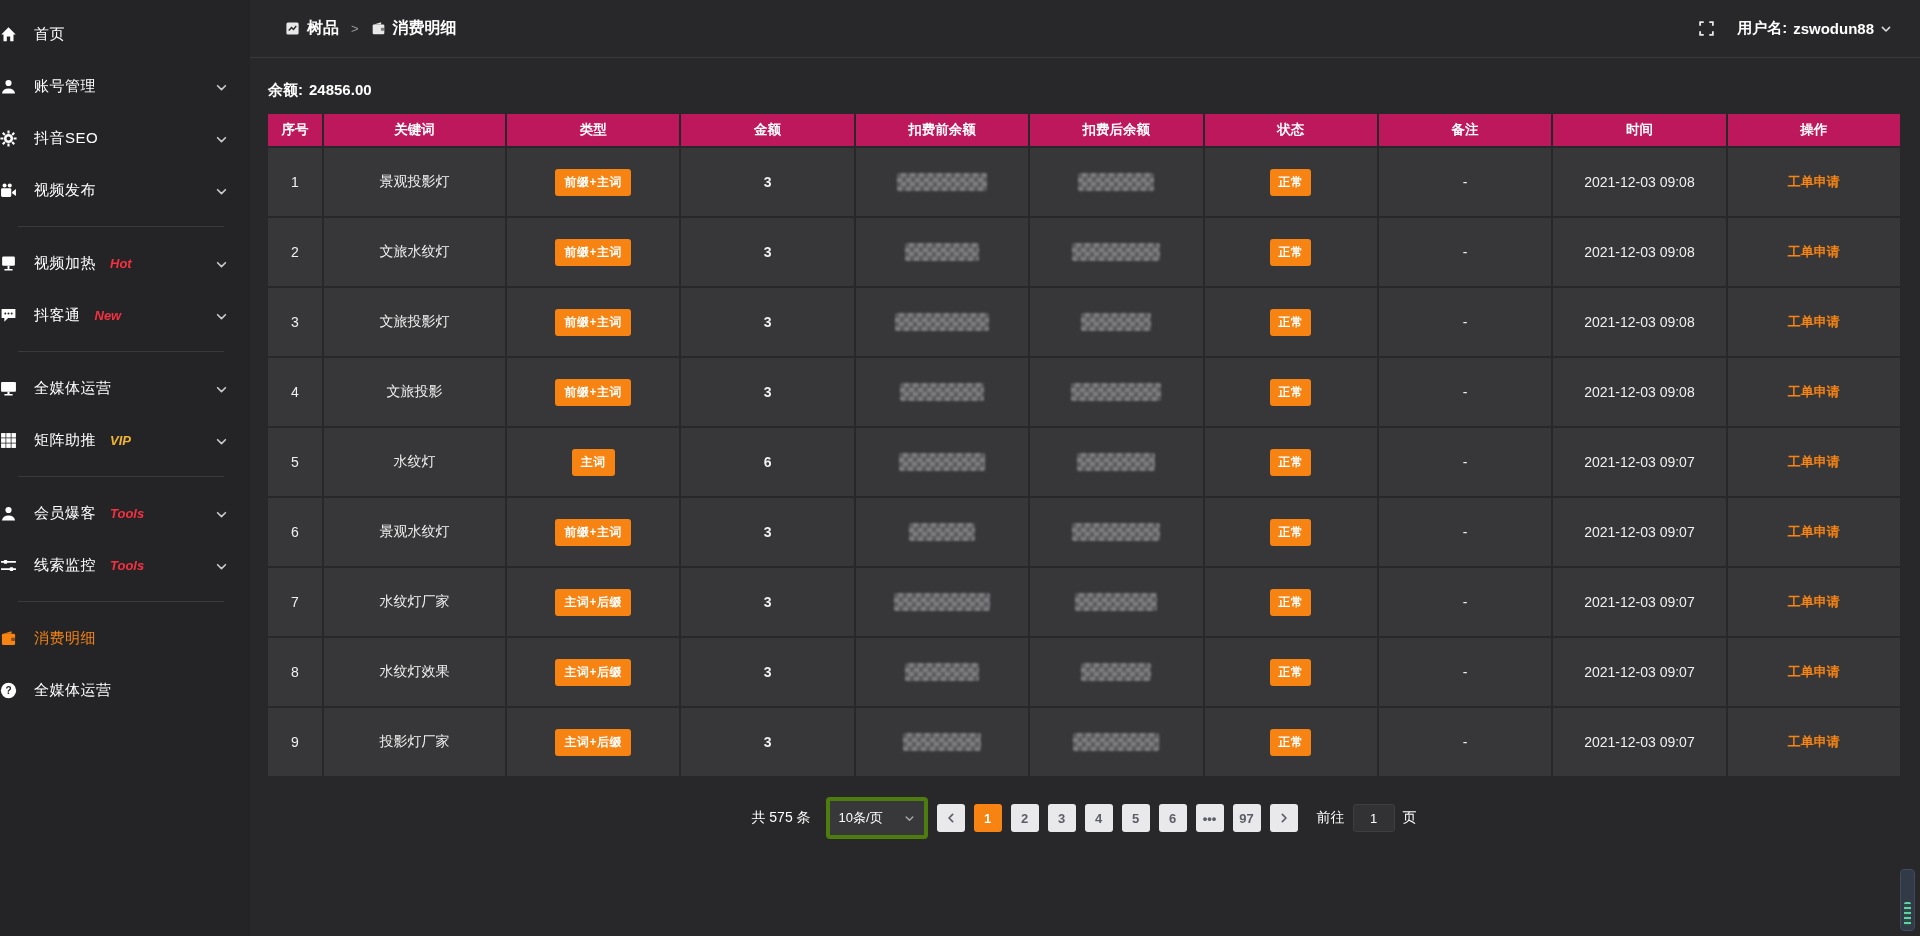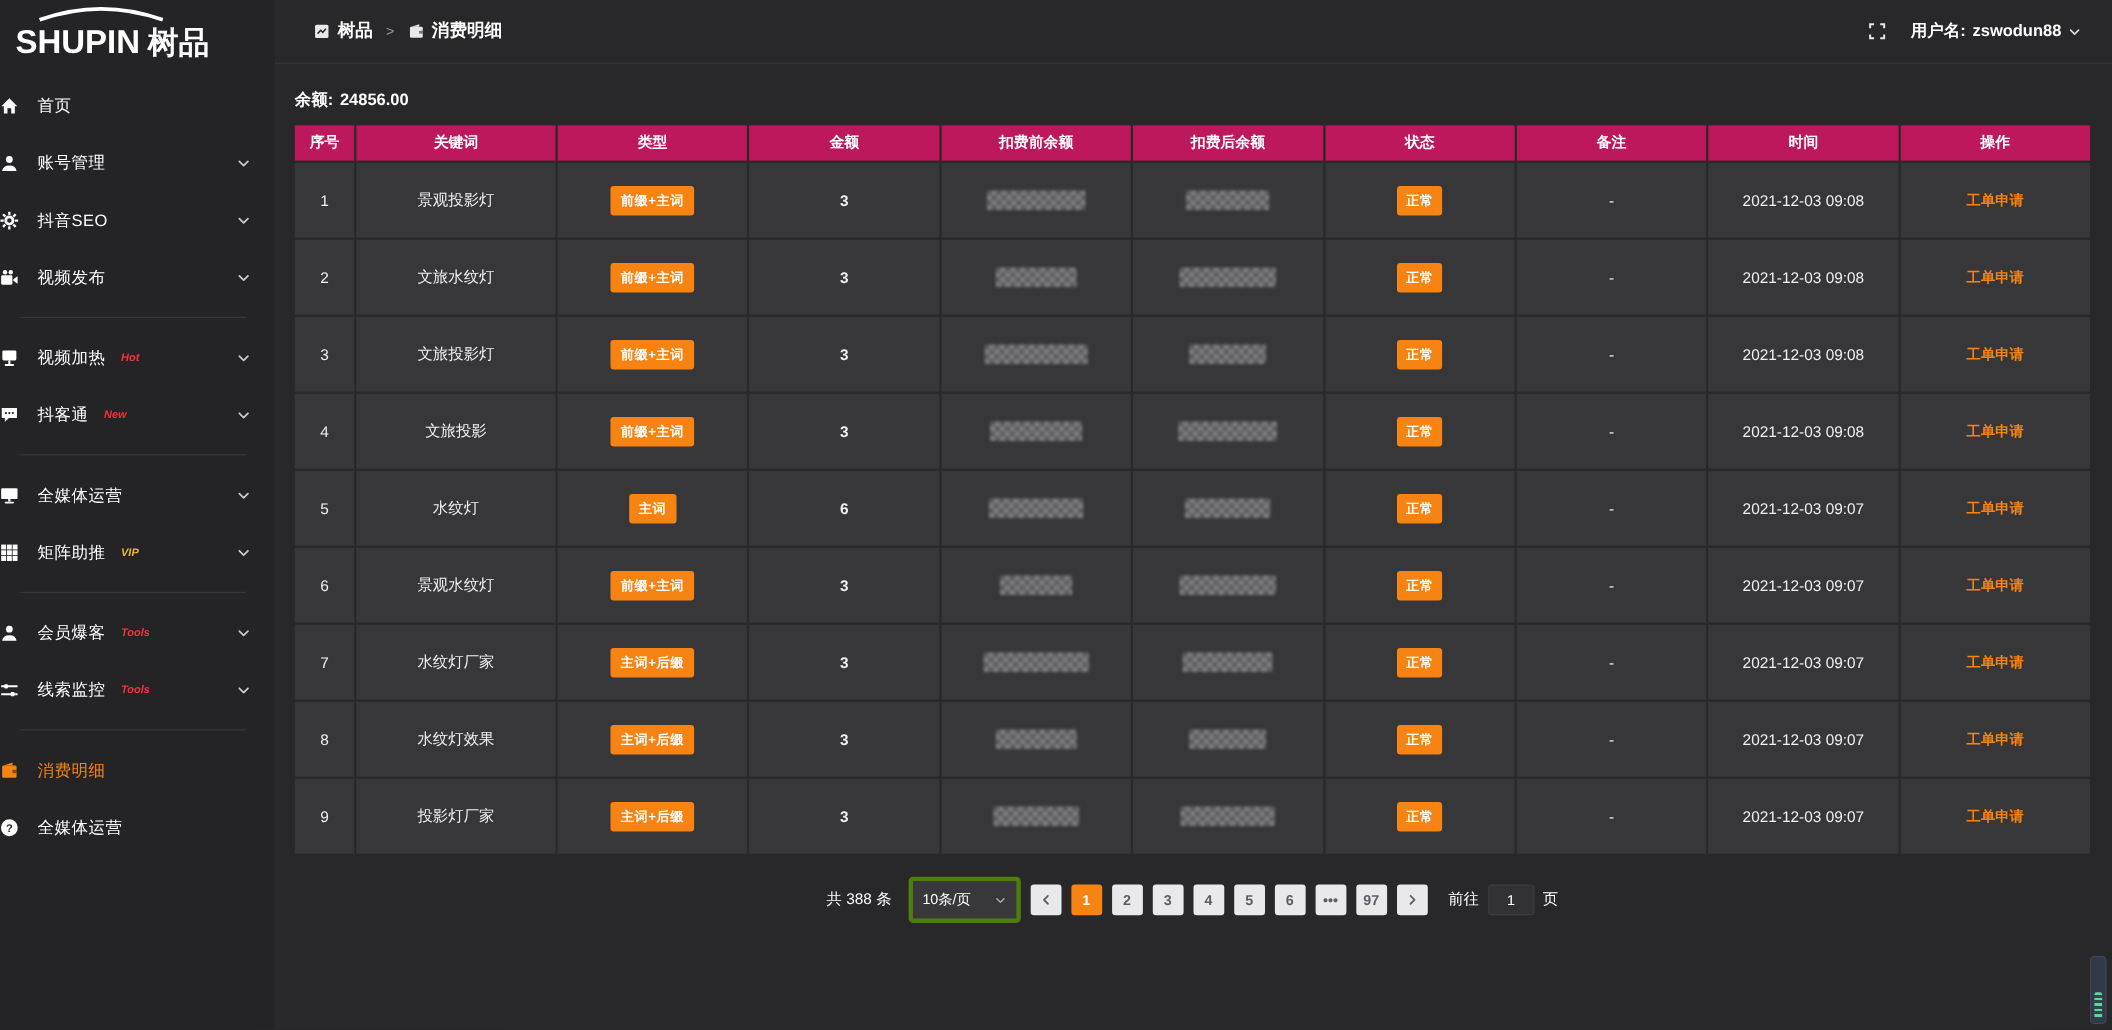--- a/index.html
+++ b/index.html
@@ -12,21 +12,21 @@
   .logo { position:relative; padding:10px 0 6px 16px; height:62px; }
   .logo-arc { position:absolute; left:32px; top:5px; }
   .logo-text { position:absolute; left:14px; top:20px; white-space:nowrap; }
   .logo-en { font-size:30px; font-weight:800; letter-spacing:0px; color:#fff; }
   .logo-cn { font-size:28px; font-weight:800; color:#fff; margin-left:7px; }
   .nav { padding-top:8px; }
   .nav-item { position:relative; height:52px; display:flex; align-items:center; cursor:pointer; color:#fff; }
   .nav-item .nicon { width:17px; height:17px; display:inline-flex; margin-right:17px; color:#fff; flex:0 0 17px; }
   .nav-item .nicon svg { width:100%; height:100%; }
   .nav-item .nlabel { font-size:15px; letter-spacing:.5px; }
-  .nav-item .nbadge { font-size:10px; font-weight:700; font-style:italic; margin-left:14px; }
+  .nav-item .nbadge { font-size:13px; font-weight:700; font-style:italic; margin-left:14px; }
   .nav-item .chev { position:absolute; right:22px; width:13px; height:13px; color:#c9c9cc; }
   .nav-item .chev svg { width:100%; height:100%; }
   .nav-item.active { color:#f78312; }
   .nav-item.active .nicon { color:#f78312; }
   .nav-divider { height:1px; background:#3a3a3d; margin:10px 26px 10px 18px; }
 
   
   .topbar { position:absolute; left:250px; top:0; right:0; height:58px; background:#28282a;
     border-bottom:1px solid #3a3a3c; display:flex; align-items:center; justify-content:space-between;
     padding:0 28px 0 35px; }
@@ -91,28 +91,20 @@
     border-radius:4px; border:1px solid #404a5c; }
   .mini-scrollbar .stripes { position:absolute; bottom:4px; left:3px; right:3px; height:24px;
     background:repeating-linear-gradient(180deg,#5fd3a6 0 2.5px,#2f4a44 2.5px 5px); border-radius:2px; }
 </style>
 </head>
 <body>
 
 <div class="app">
 
   <aside class="sidebar">
-    <div class="logo">
-      <svg class="logo-arc" width="120" height="15" viewBox="0 0 120 15">
-        <path d="M4 13 Q60 -7 116 13" stroke="#ffffff" stroke-width="3.4" fill="none"></path>
-      </svg>
-      <div class="logo-text">
-        <span class="logo-en">SHUPIN</span><span class="logo-cn">树品</span>
-      </div>
-    </div>
     <nav class="nav" id="sidebar-nav">
         <div class="nav-item">
           <span class="nicon">
             <svg viewBox="0 0 16 16" fill="currentColor">
               <path d="M8 1.2 14.8 8h-2.1v6.3H9.6V9.9H6.4v4.4H3.3V8H1.2z"></path>
             </svg>
           </span>
           <span class="nlabel">首页</span>
         </div>
         <div class="nav-item">
@@ -485,21 +477,21 @@
             </td>
             <td><span class="badge status">正常</span></td>
             <td>-</td>
             <td>2021-12-03 09:07</td>
             <td><a class="action-link">工单申请</a></td>
           </tr>
         </tbody>
     </table>
 
     <div class="pagination">
-      <span class="pg-total">共 388 条</span>
+      <span class="pg-total">共 575 条</span>
       <div class="pg-size">
         <span>10条/页</span>
         <span class="chev">
             <svg viewBox="0 0 16 16" fill="none" stroke="currentColor" stroke-width="2" stroke-linecap="round" stroke-linejoin="round">
               <path d="M3.2 5.8 8 10.6l4.8-4.8"></path>
             </svg>
           </span>
       </div>
       <button class="pg-btn">
           <span class="chev">

